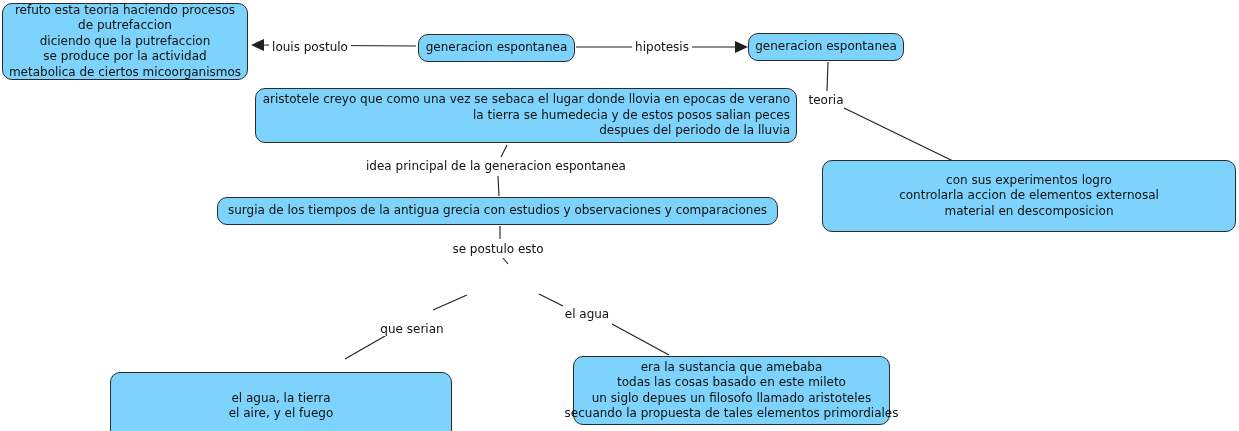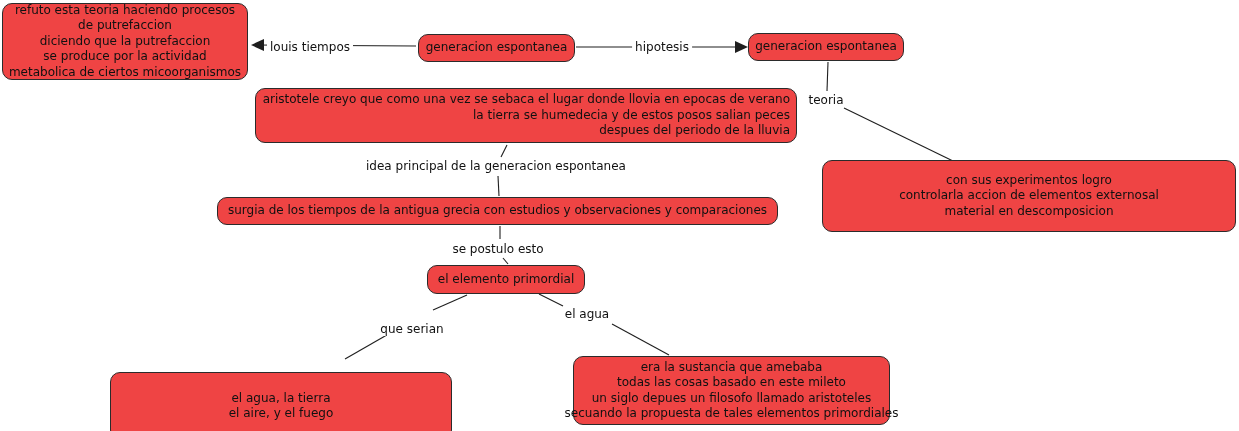--- a/index.html
+++ b/index.html
@@ -6,21 +6,21 @@
   .canvas {
     position:relative; width:1239px; height:431px; background:#ffffff;
     font-family:"DejaVu Sans", "Liberation Sans", sans-serif; color:#111111;
     overflow:hidden;
   }
   svg.wires { position:absolute; left:0; top:0; width:1239px; height:431px; }
   svg.wires line { stroke:#1f1f1f; stroke-width:1.1; }
   svg.wires polygon { fill:#1f1f1f; }
   .node {
     position:absolute; box-sizing:border-box;
-    background:#ef4444; border:1px solid #2b2b2b; border-radius:10px;
+    background:#7dd3fc; border:1px solid #2b2b2b; border-radius:10px;
     display:flex; flex-direction:column; align-items:center; justify-content:center;
     text-align:center; font-size:12px; line-height:15.5px; padding:2px 6px;
   }
   .node span { display:block; white-space:nowrap; }
   .link-label {
     position:absolute; transform:translateX(-50%);
     background:#ffffff; padding:0 3px; font-size:12px; white-space:nowrap;
   }
 </style>
 </head>
@@ -45,21 +45,21 @@
     <line x1="500" y1="226" x2="500" y2="239"></line>
     <line x1="503" y1="258" x2="508" y2="264"></line>
 
     <line x1="467" y1="295" x2="433" y2="310"></line>
     <line x1="399" y1="328" x2="345" y2="359"></line>
 
     <line x1="539" y1="294" x2="563" y2="306"></line>
     <line x1="612" y1="324" x2="669" y2="355"></line>
   </svg>
 
-  <span class="link-label" style="left:310px; top:40px;">louis tiempos</span>
+  <span class="link-label" style="left:310px; top:40px;">louis postulo</span>
   <span class="link-label" style="left:662px; top:40px;">hipotesis</span>
   <span class="link-label" style="left:826px; top:93px;text-align:center;">teoria</span>
   <span class="link-label" style="left:496px; top:159px;">idea principal de la generacion espontanea</span>
   <span class="link-label" style="left:498px; top:242px;">se postulo esto</span>
   <span class="link-label" style="left:412px; top:322px;">que serian</span>
   <span class="link-label" style="left:587px; top:307px;">el agua</span>
 
   <div class="node" style="left:2px; top:3px; width:246px; height:77px;">
     <span>refuto esta teoria haciendo procesos</span>
     <span>de putrefaccion</span>
@@ -79,23 +79,20 @@
   <div class="node" style="left:255px; top:88px; width:542px; height:55px;align-items:flex-end;">
     <span>aristotele creyo que como una vez se sebaca el lugar donde llovia en epocas de verano</span>
     <span>la tierra se humedecia y de estos posos salian peces</span>
     <span>despues del periodo de la lluvia</span>
   </div>
 
   <div class="node" style="left:217px; top:197px; width:561px; height:28px;">
     <span>surgia de los tiempos de la antigua grecia con estudios y observaciones y comparaciones</span>
   </div>
 
-  <div class="node" style="left:427px; top:265px; width:158px; height:29px;">
-    <span>el elemento primordial</span>
-  </div>
 
   <div class="node" style="left:110px; top:360px; width:342px; height:68px;margin-top:12px;">
     <span>el agua, la tierra</span>
     <span>el aire, y el fuego</span>
   </div>
 
   <div class="node" style="left:573px; top:356px; width:317px; height:69px;">
     <span>era la sustancia que amebaba</span>
     <span>todas las cosas basado en este mileto</span>
     <span>un siglo depues un filosofo llamado aristoteles</span>

